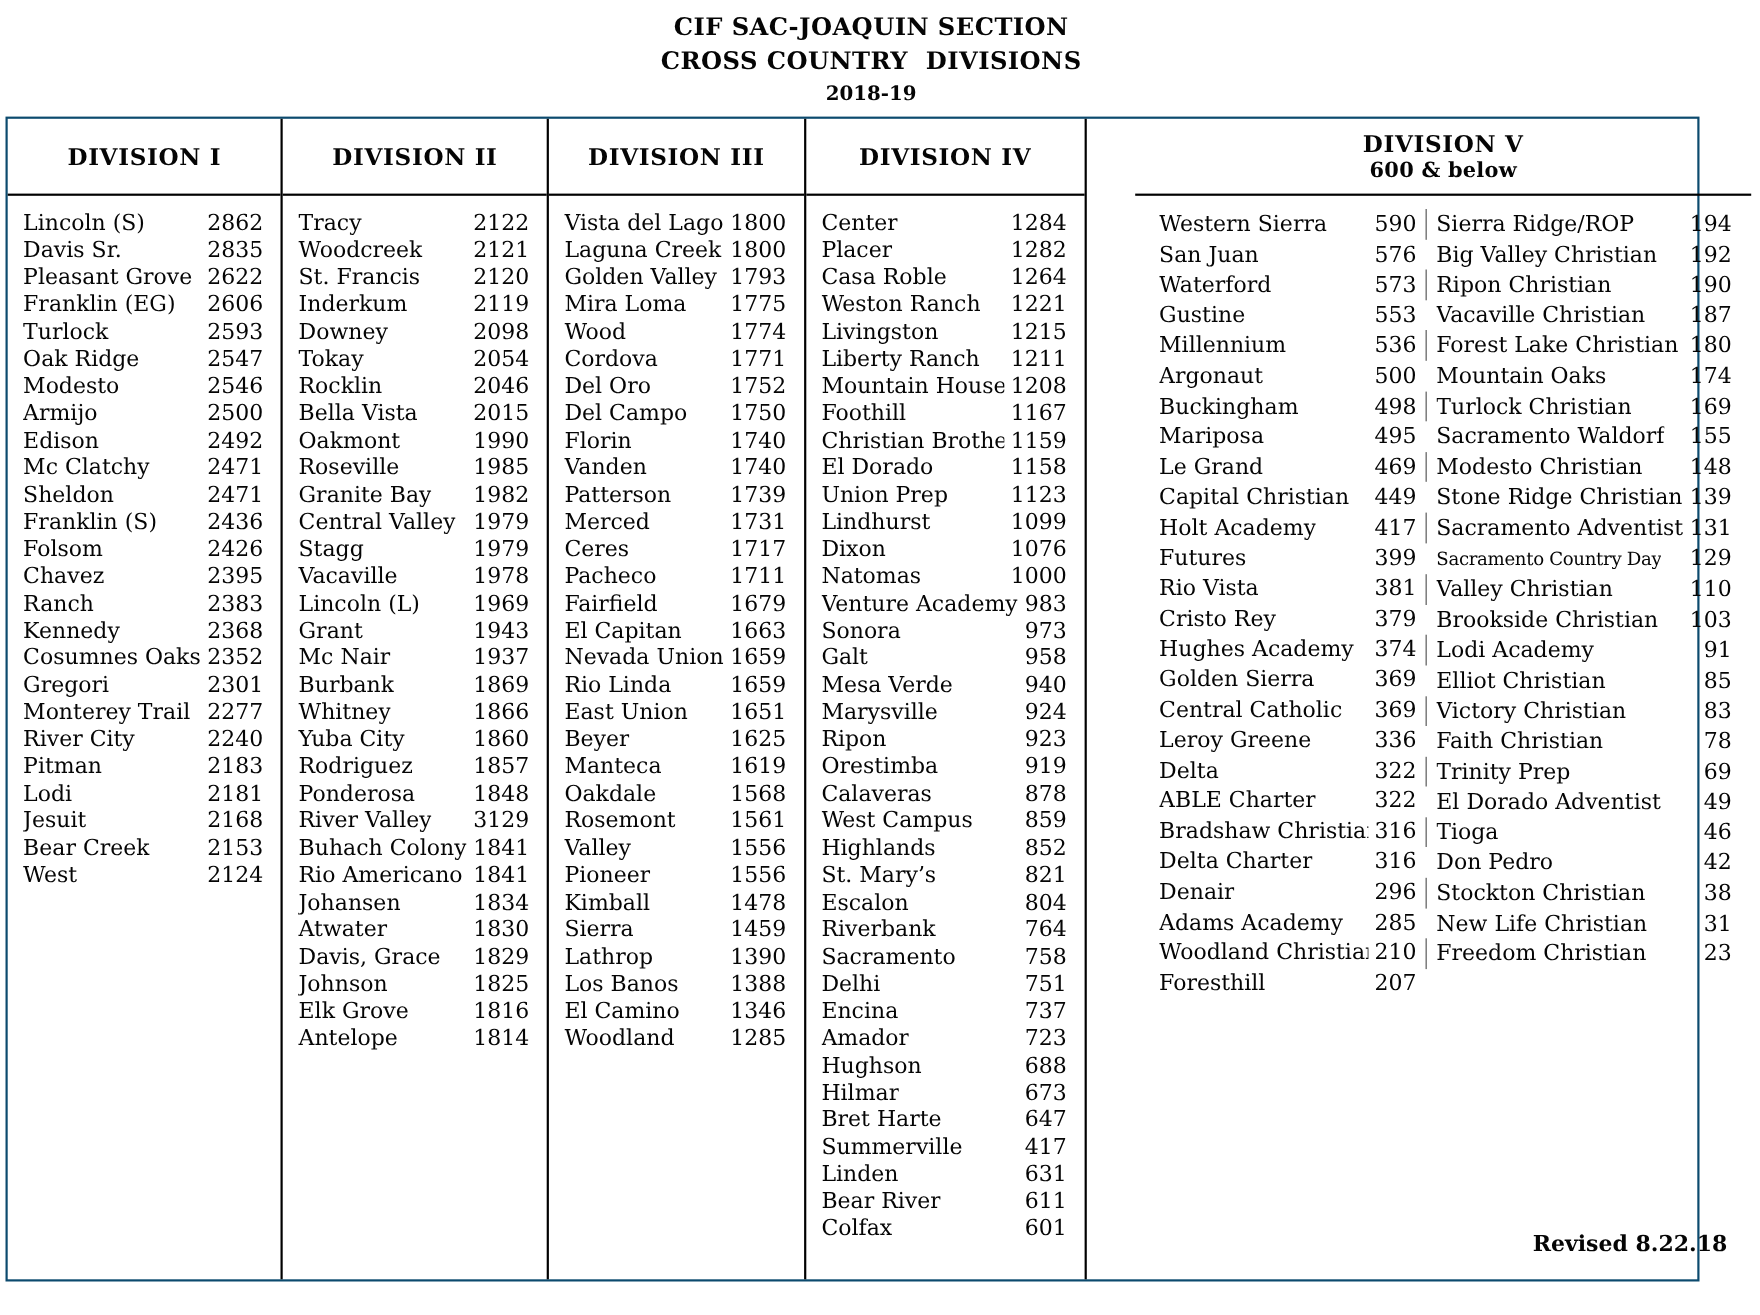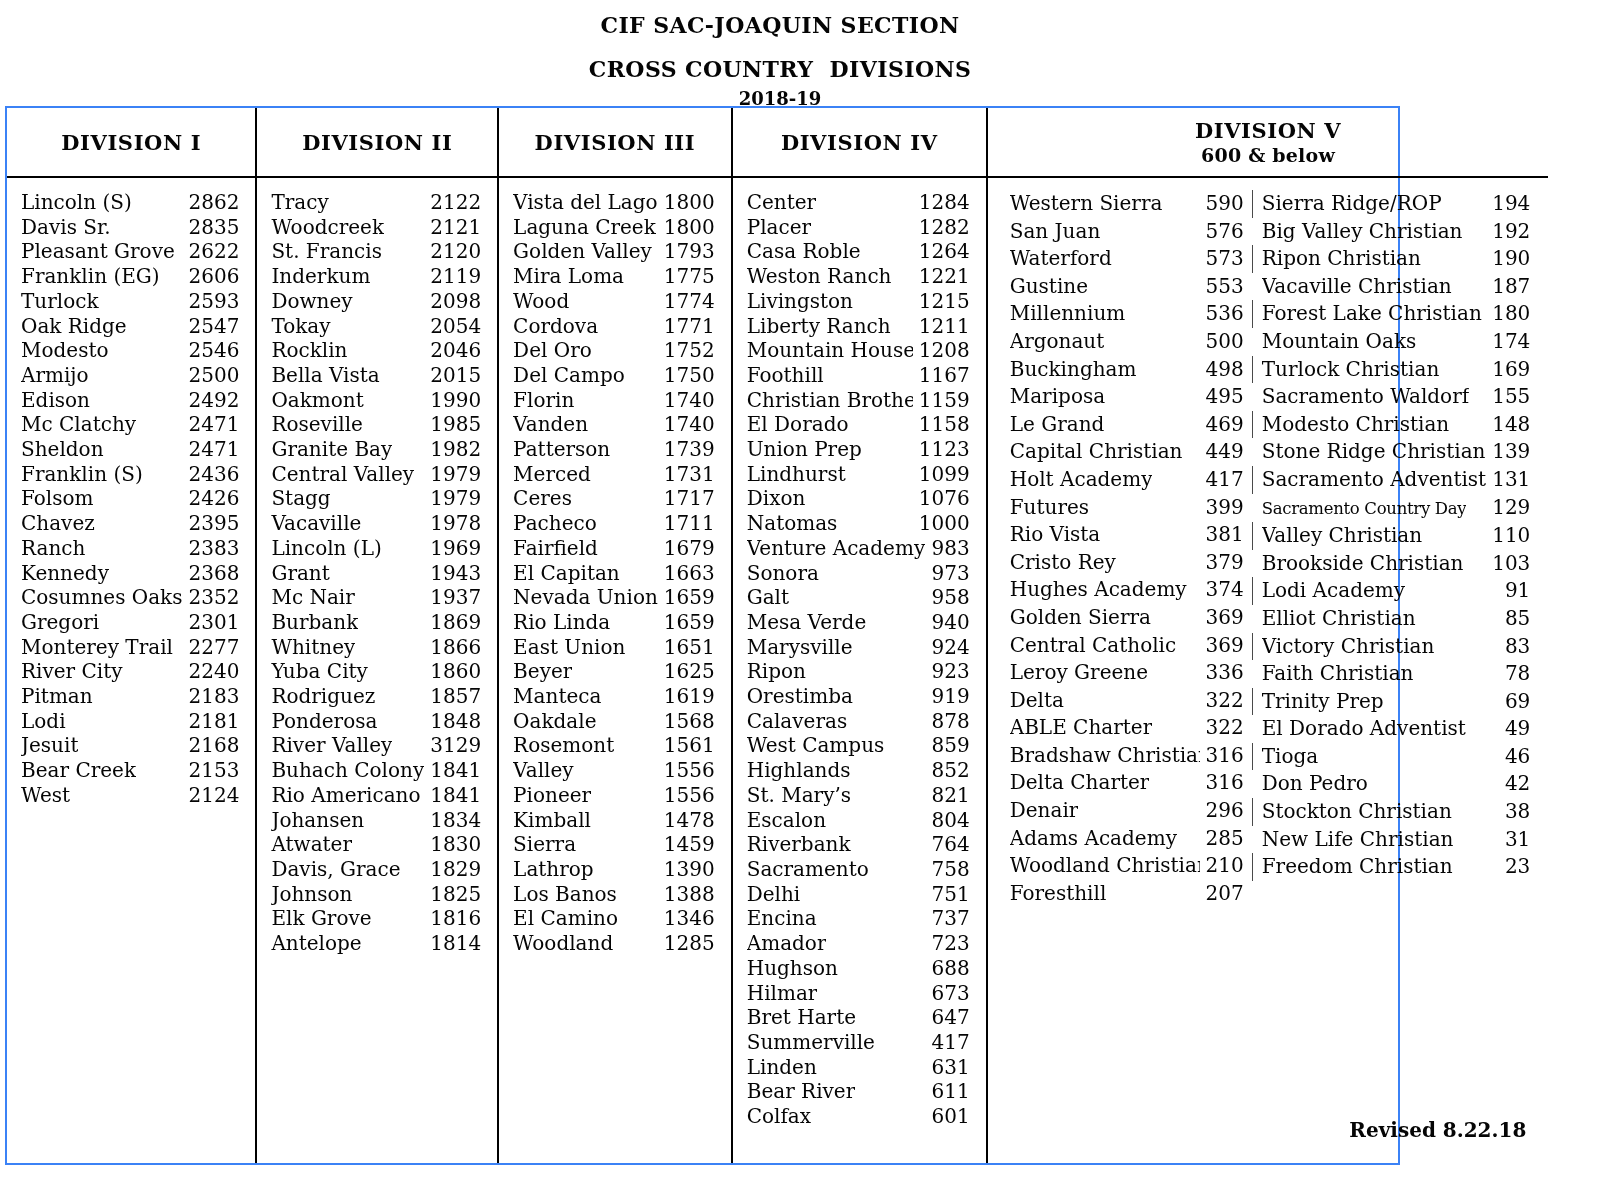--- a/index.html
+++ b/index.html
@@ -5,35 +5,35 @@
   * { margin:0; padding:0; box-sizing:border-box; }
   html,body { background:#ffffff; }
   body {
     width:1600px; height:1195px;
     font-family:"DejaVu Serif","Liberation Serif",serif;
     color:#050505;
     position:relative;
     overflow:hidden;
   }
   .title-block {
-    position:absolute; left:10px; top:12px; width:1540px;
+    position:absolute; left:22px; top:12px; width:1540px;
     text-align:center; font-weight:bold;
   }
   .title-l1 { font-size:22px; letter-spacing:0.4px; white-space:pre; }
-  .title-l2 { font-size:22px; letter-spacing:0.4px; white-space:pre; margin-top:18px; }
+  .title-l2 { font-size:22px; letter-spacing:0.4px; white-space:pre; margin-top:5px; }
   .title-l3 { font-size:18px; margin-top:6px; }
 
   .grid-table {
-    position:absolute; left:5px; top:106px; width:1395px; height:1059px;
-    border:2px solid #3b82f6; display:flex; background:#fff;
+    position:absolute; left:5px; top:106px; width:1540px; height:1059px;
+    border:2px solid #0c4a6e; display:flex; background:#fff;
   }
   .col { position:relative; border-right:2px solid #000; display:flex; flex-direction:column; }
   .col:last-child { border-right:none; }
   .c1 { width:255px; } .c2 { width:256px; } .c3 { width:256px; } .c4 { width:255px; }
-  .c5 { flex:1; }
+  .c5 { flex:1;padding-left:44px; }
   .col-header {
     height:70px; border-bottom:2px solid #000;
     display:flex; flex-direction:column; align-items:center; justify-content:center;
     font-weight:bold; font-size:21px; letter-spacing:0.6px;
   }
   .col-header .sub { font-size:19px; letter-spacing:0.2px; margin-top:1px; }
   .rows { padding-top:12px; }
   .row {
     display:flex; justify-content:space-between; align-items:baseline;
     font-size:20px; line-height:24.7px;

